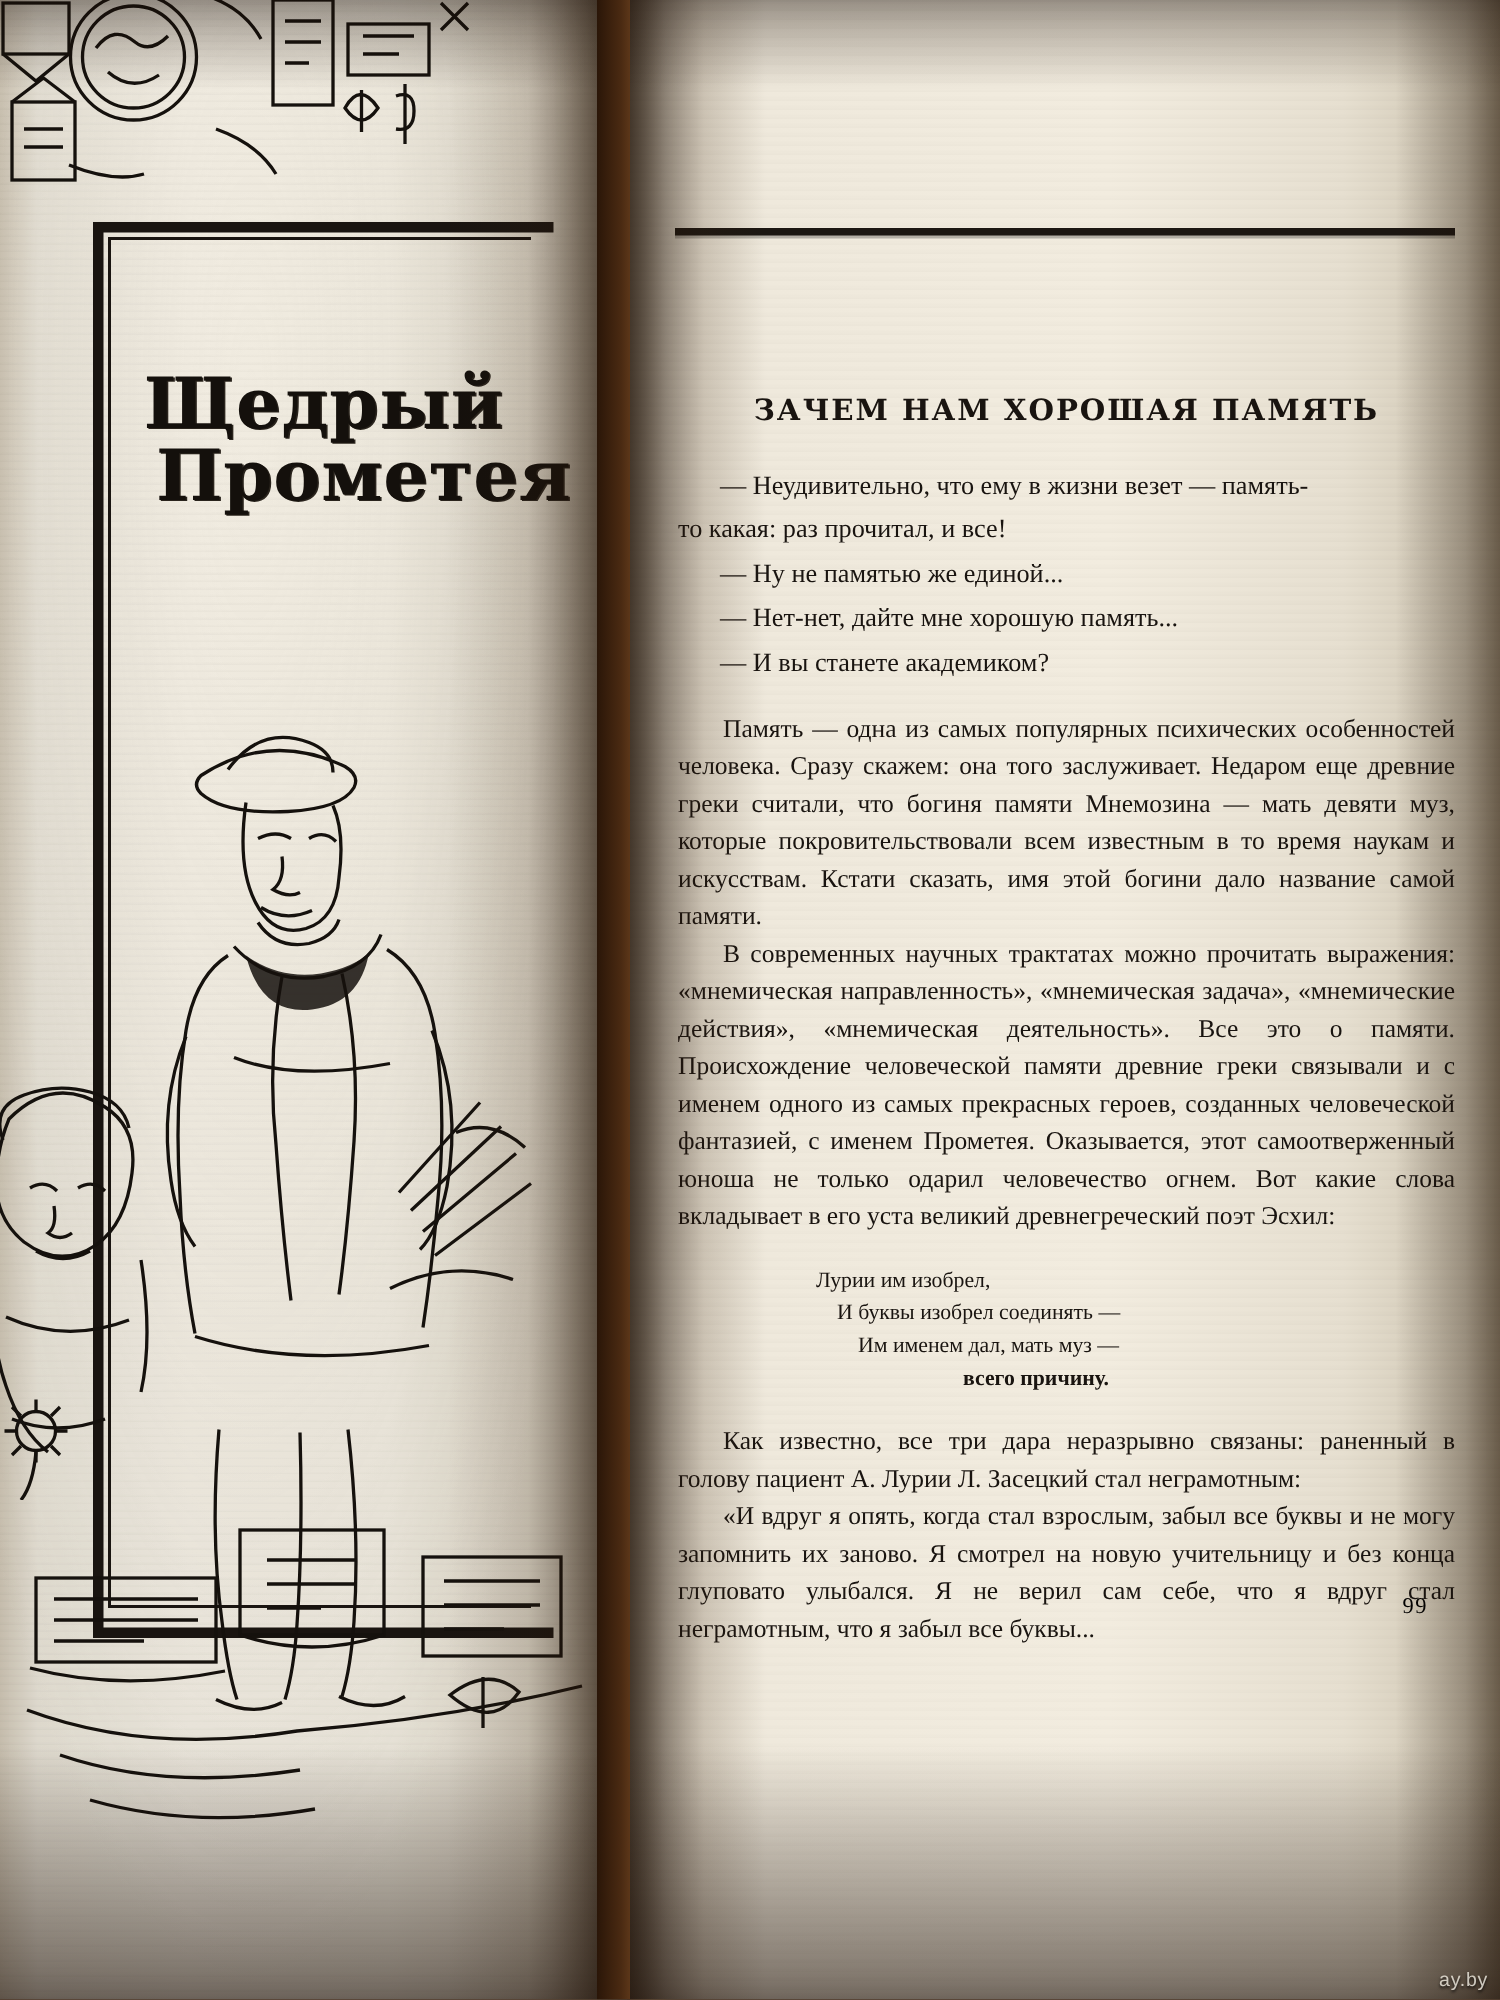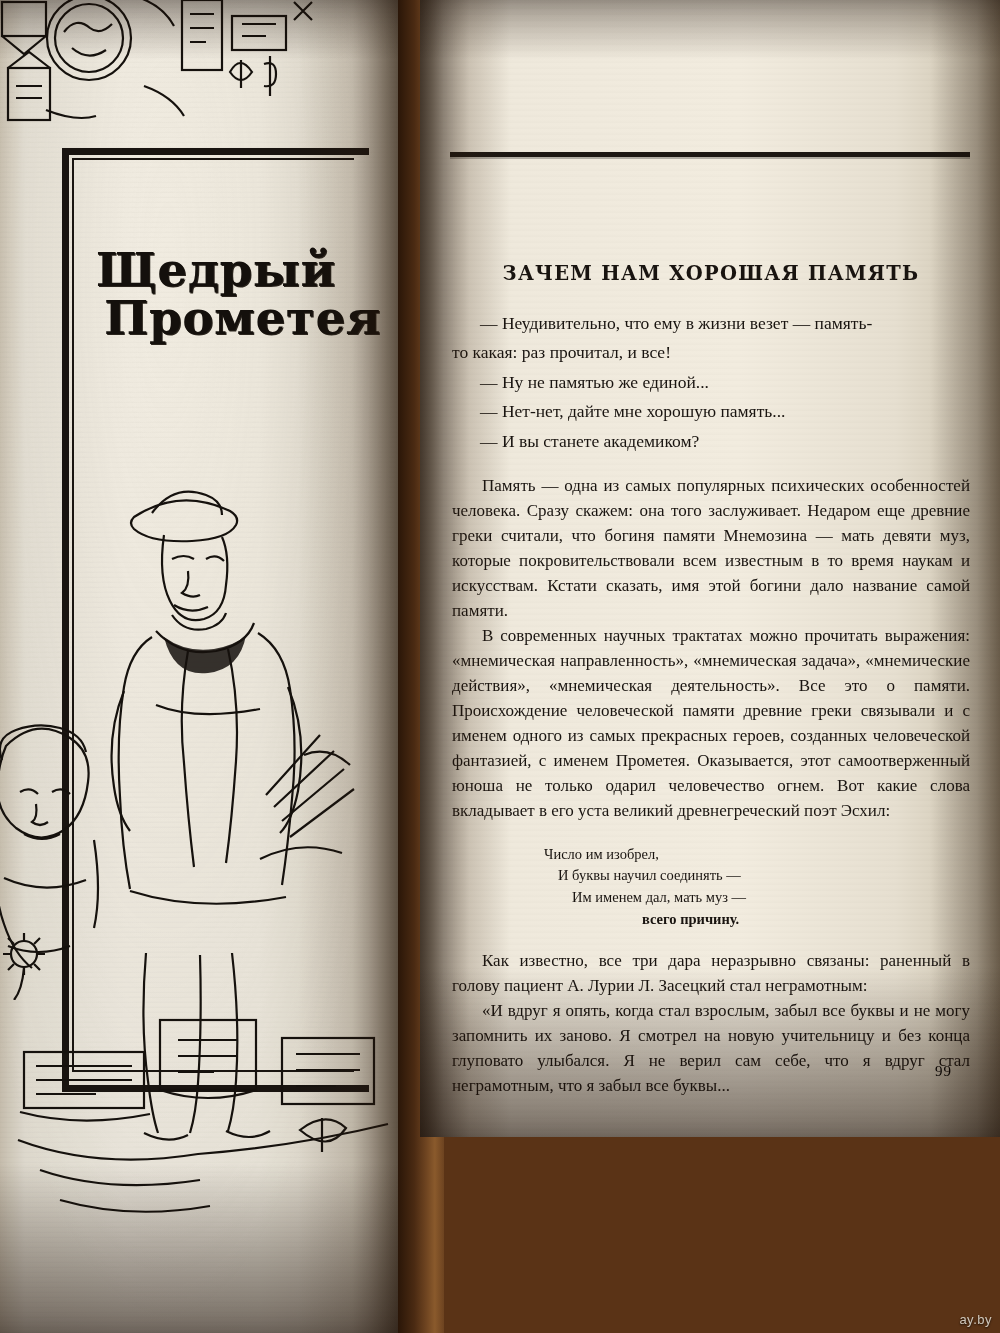--- a/index.html
+++ b/index.html
@@ -150,21 +150,21 @@
     height: 1333px;
     background: linear-gradient(90deg, #2a1608 0%, #4a2a12 35%, #6d4320 60%, #8a5a2c 80%, #6d4320 100%);
   }
 
   
   .right-page {
     position: absolute;
     left: 420px;
     top: 0;
     width: 580px;
-    height: 1137px;
+    height: 1333px;
     background:
       linear-gradient(90deg, #b9ae99 0%, #dfd8c9 4%, #efe9dc 16%, #f2ecdf 55%, #e6dfd0 82%, #cfc6b2 96%, #a89c84 100%);
     box-shadow: inset 18px 0 36px -16px rgba(0,0,0,0.55);
     overflow: hidden;
   }
   .right-page .paper-grain {
     position: absolute;
     inset: 0;
     background:
       repeating-linear-gradient(0deg, rgba(0,0,0,0.025) 0px, rgba(0,0,0,0) 3px, rgba(0,0,0,0) 6px);
@@ -419,22 +419,22 @@
         <p class="dialog">— Ну не памятью же единой...</p>
         <p class="dialog">— Нет-нет, дайте мне хорошую память...</p>
         <p class="dialog">— И вы станете академиком?</p>
 
         <div class="gap"></div>
 
         <p class="body-p">Память — одна из самых популярных психических особенностей человека. Сразу скажем: она того заслуживает. Недаром еще древние греки считали, что богиня памяти Мнемозина — мать девяти муз, которые покровительствовали всем известным в то время наукам и искусствам. Кстати сказать, имя этой богини дало название самой памяти.</p>
         <p class="body-p">В современных научных трактатах можно прочитать выражения: «мнемическая направленность», «мнемическая задача», «мнемические действия», «мнемическая деятельность». Все это о памяти. Происхождение человеческой памяти древние греки связывали и с именем одного из самых прекрасных героев, созданных человеческой фантазией, с именем Прометея. Оказывается, этот самоотверженный юноша не только одарил человечество огнем. Вот какие слова вкладывает в его уста великий древнегреческий поэт Эсхил:</p>
 
         <div class="verse">
-          <div class="i1">Число им изобрел,</div>
-          <div class="i2">И буквы научил соединять —</div>
+          <div class="i1">Лурии им изобрел,</div>
+          <div class="i2">И буквы изобрел соединять —</div>
           <div class="i3">Им именем дал, мать муз —</div>
           <div class="i4">всего причину.</div>
         </div>
 
         <p class="body-p">Как известно, все три дара неразрывно связаны: раненный в голову пациент А. Лурии Л. Засецкий стал неграмотным:</p>
         <p class="quote">«И вдруг я опять, когда стал взрослым, забыл все буквы и не могу запомнить их заново. Я смотрел на новую учительницу и без конца глуповато улыбался. Я не верил сам себе, что я вдруг стал неграмотным, что я забыл все буквы...</p>
       </div>
 
       <div class="folio">99</div>
 

